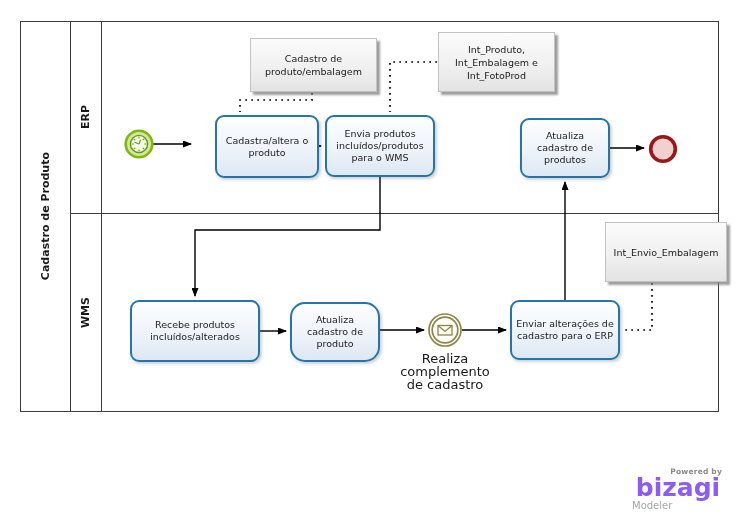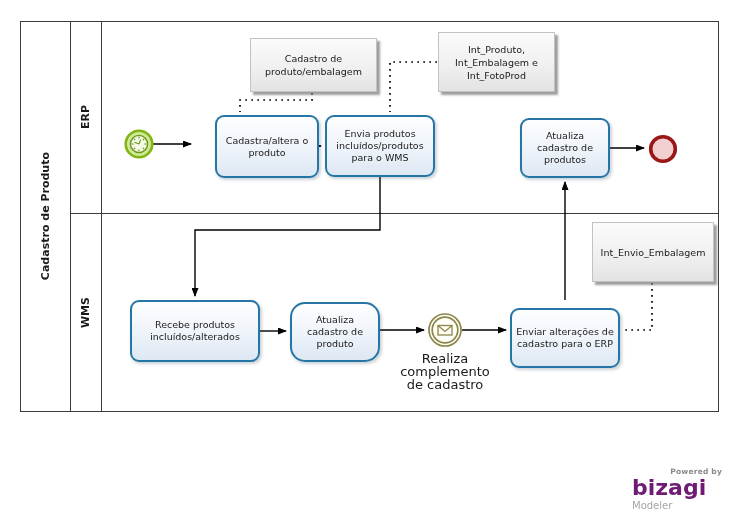--- a/index.html
+++ b/index.html
@@ -24,47 +24,47 @@
     background:linear-gradient(180deg,#fdfeff 0%,#eef3fa 55%,#dde8f3 100%);
     box-shadow:1.5px 2px 3px rgba(60,80,100,0.25);
     display:flex;align-items:center;justify-content:center;text-align:center;
     font-size:9.5px;line-height:12px;padding:3px;z-index:3;
   }
   .t-cadastra{left:179px;top:115px;width:104px;height:63px;margin-left:36px;}
   .t-envia{left:325px;top:115px;width:110px;height:62px;}
   .t-atualiza-erp{left:520px;top:118px;width:90px;height:60px;}
   .t-recebe{left:130px;top:300px;width:130px;height:62px;}
   .t-atualiza-wms{left:290px;top:302px;width:90px;height:60px;border-radius:15px;}
-  .t-enviar-alt{left:510px;top:308px;width:110px;height:60px;}
+  .t-enviar-alt{left:510px;top:300px;width:110px;height:60px;}
   
   .annotation{
     position:absolute;box-sizing:border-box;z-index:3;
     background:linear-gradient(180deg,#fbfbfb 0%,#efefef 60%,#e3e3e3 100%);
     border:1px solid #c2c2c2;box-shadow:3px 3px 2px rgba(125,125,125,0.75);
     display:flex;align-items:center;justify-content:center;text-align:center;
     font-size:9.5px;line-height:13px;padding:3px;
   }
   .a-cadastro{left:250px;top:38px;width:127px;height:54px;}
   .a-int-produto{left:438px;top:32px;width:117px;height:60px;}
-  .a-int-envio{left:592px;top:222px;width:122px;height:60px;}
+  .a-int-envio{left:605px;top:222px;width:122px;height:60px;}
   
   .event{position:absolute;z-index:3;}
   .ev-start{left:122px;top:127px;}
   .ev-end{left:645px;top:131px;}
   .ev-message{left:425px;top:310px;}
   .event-label{
     position:absolute;left:395px;top:352px;width:100px;z-index:3;
     text-align:center;font-size:13px;line-height:13px;
   }
   
   #connectors{position:absolute;left:0;top:0;z-index:2;}
   
   .logo{position:absolute;left:632px;top:467px;width:92px;z-index:1;}
   .logo .powered{font-size:7.5px;font-weight:bold;color:#8a8a8a;text-align:right;padding-right:2px;letter-spacing:0.2px;}
-  .logo .brand{font-size:22px;font-weight:bold;color:#701a75;line-height:24px;letter-spacing:0px;text-align:left;}
+  .logo .brand{font-size:25px;font-weight:bold;color:#8b5cf6;line-height:24px;letter-spacing:0px;text-align:center;}
   .logo .product{font-size:10px;color:#a6a6a6;line-height:11px;}
 </style>
 </head>
 <body>
 
 <div id="canvas">
 
   <div class="pool-border"></div>
   <div class="vline title-col"></div>
   <div class="vline lane-col"></div>

